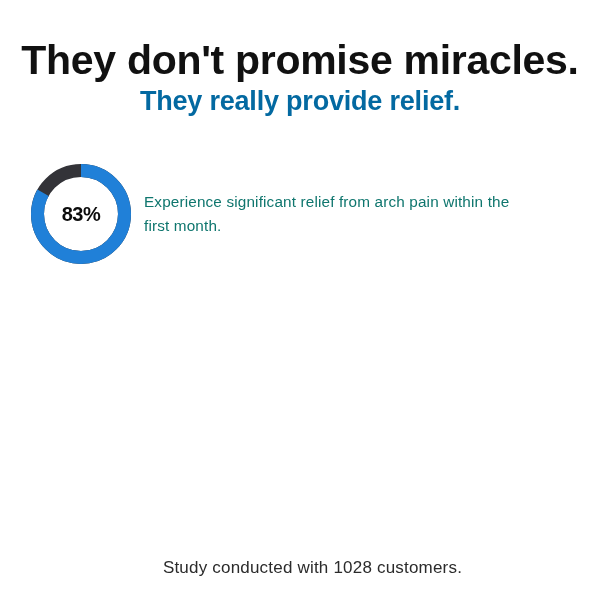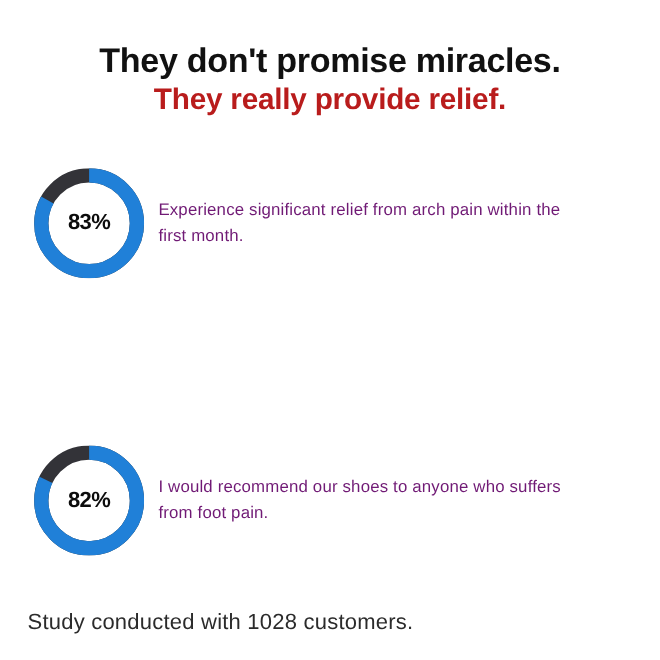--- a/index.html
+++ b/index.html
@@ -22,31 +22,31 @@
     box-sizing: border-box;
   }
 
   
   .headline {
     text-align: center;
     padding-top: 38px;
   }
   .headline-line1 {
     display: block;
-    font-size: 31px;
+    font-size: 41px;
     font-weight: bold;
     color: #111111;
     letter-spacing: -0.3px;
     line-height: 1.12;
   }
   .headline-line2 {
     display: block;
     font-size: 27px;
     font-weight: bold;
-    color: #b91c1c;
+    color: #0369a1;
     letter-spacing: -0.2px;
     line-height: 1.32;
   }
 
   
   .stats {
     margin-top: 30px;
     padding-left: 31px;
   }
   .stat-row {
@@ -82,32 +82,33 @@
     font-size: 20px;
     font-weight: bold;
     color: #0c0c0c;
     letter-spacing: -0.5px;
   }
 
   .stat-text {
     margin-left: 13px;
     font-size: 15.3px;
     line-height: 1.58;
-    color: #701a75;
+    color: #0f766e;
     letter-spacing: 0.15px;
     max-width: 390px;
   }
 
   
   .footer {
     position: absolute;
     left: 0;
     right: 0;
     bottom: 22px;
-    font-size: 20px;
+    text-align: center;
+    font-size: 17px;
     color: #2b2b2b;
     letter-spacing: 0.2px;
     padding-left: 25px;
   }
 </style>
 </head>
 <body>
 
 <div class="infographic">
 
@@ -125,28 +126,18 @@
           <circle class="donut-arc" cx="50" cy="50" r="43.5" fill="none" stroke="#2080D8" stroke-width="13" stroke-dasharray="226.85440551571892 273.318560862312"></circle>
         </svg>
         <div class="donut-label">83%</div>
       </div>
       <div class="stat-text">Experience significant relief from arch pain within the first month.</div>
     </div>
 
     <div class="stat-row">
     </div>
 
-    <div class="stat-row">
-      <div class="donut">
-        <svg viewBox="0 0 100 100">
-          <circle cx="50" cy="50" r="43.5" fill="none" stroke="#333338" stroke-width="13"></circle>
-          <circle class="donut-arc" cx="50" cy="50" r="43.5" fill="none" stroke="#2080D8" stroke-width="13" stroke-dasharray="224.12121990709585 273.318560862312"></circle>
-        </svg>
-        <div class="donut-label">82%</div>
-      </div>
-      <div class="stat-text">I would recommend our shoes to anyone who suffers from foot pain.</div>
-    </div>
 
   </div>
 
   <div class="footer">Study conducted with 1028 customers.</div>
 
 </div>
 
 </body></html>

